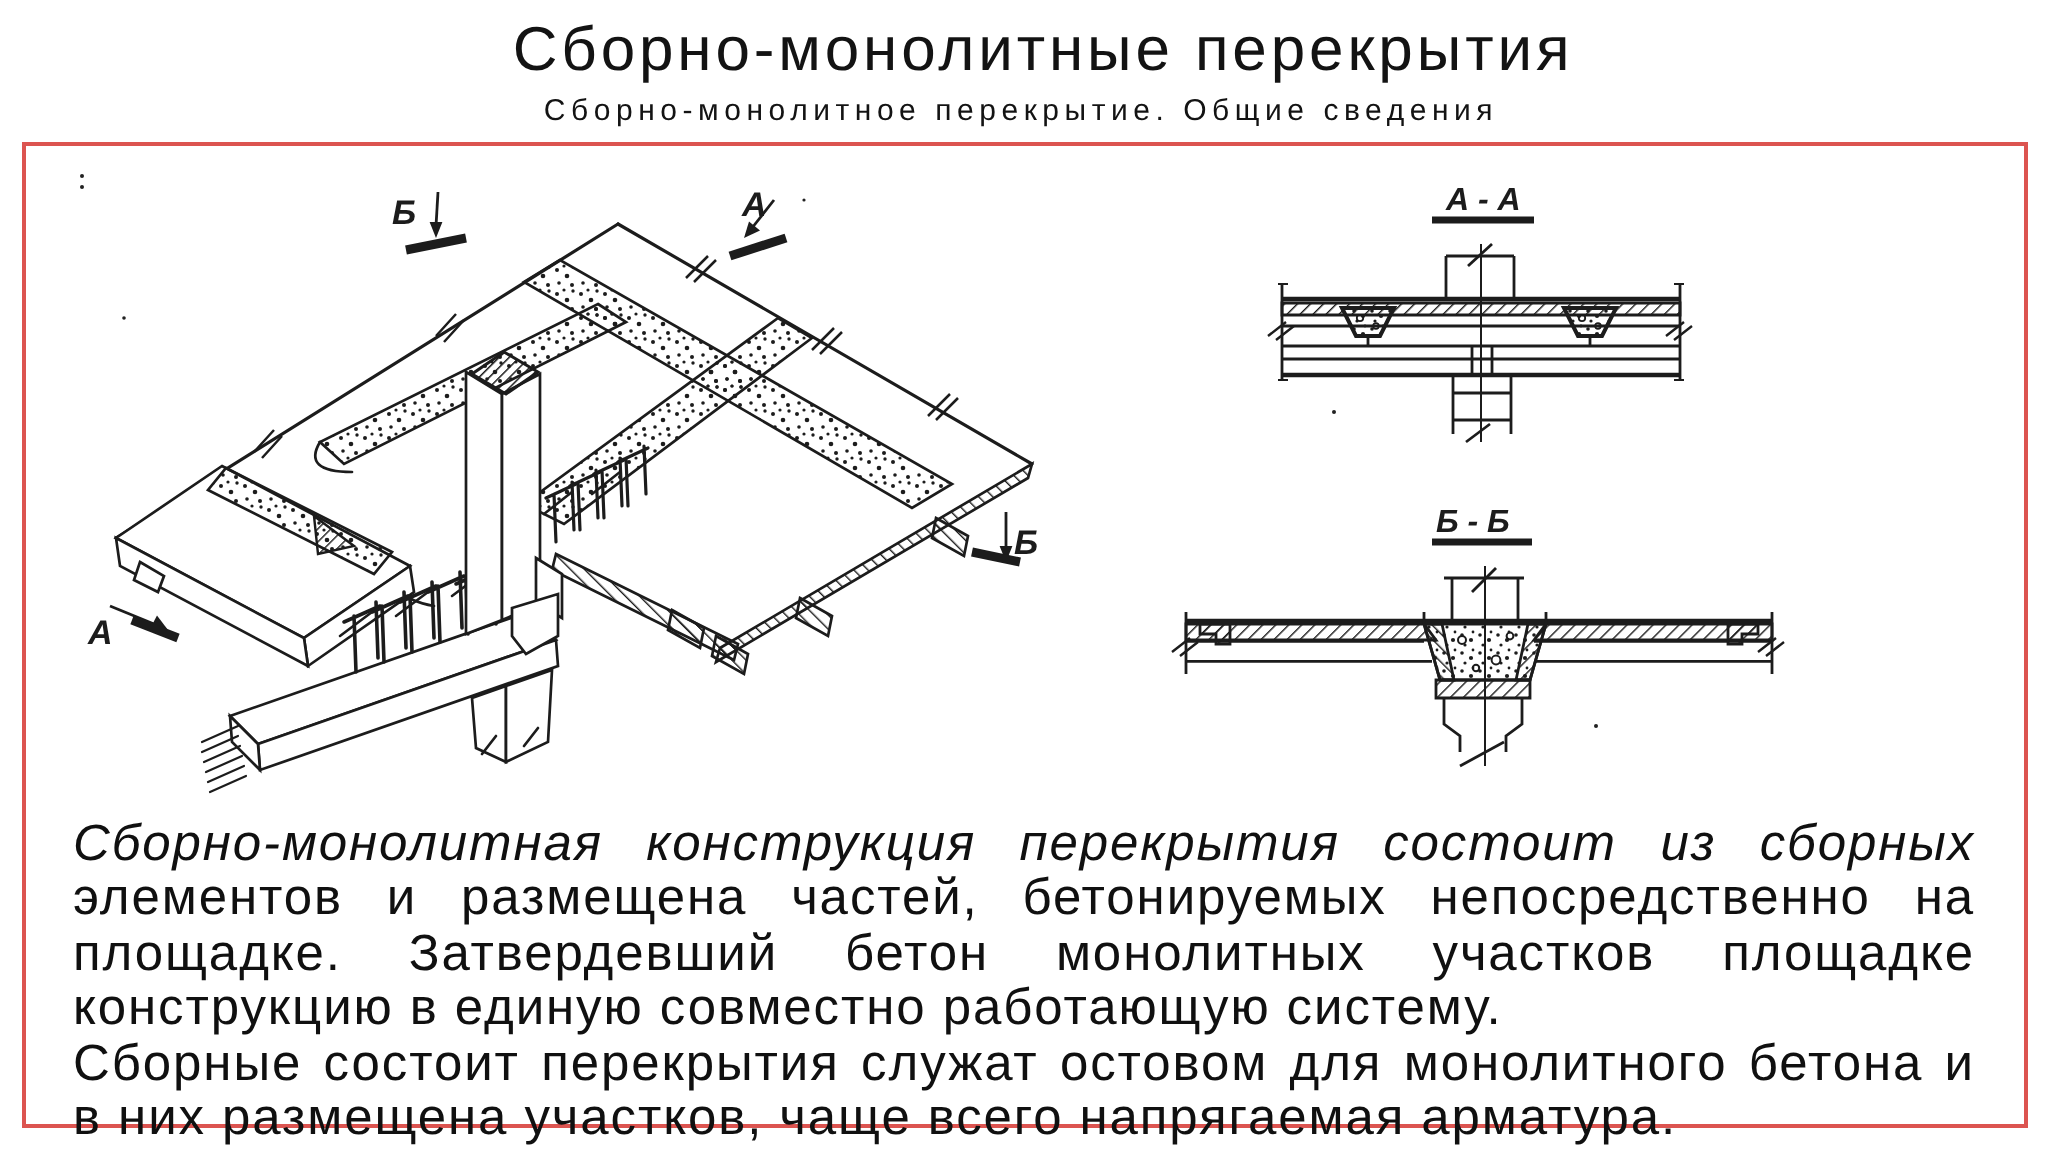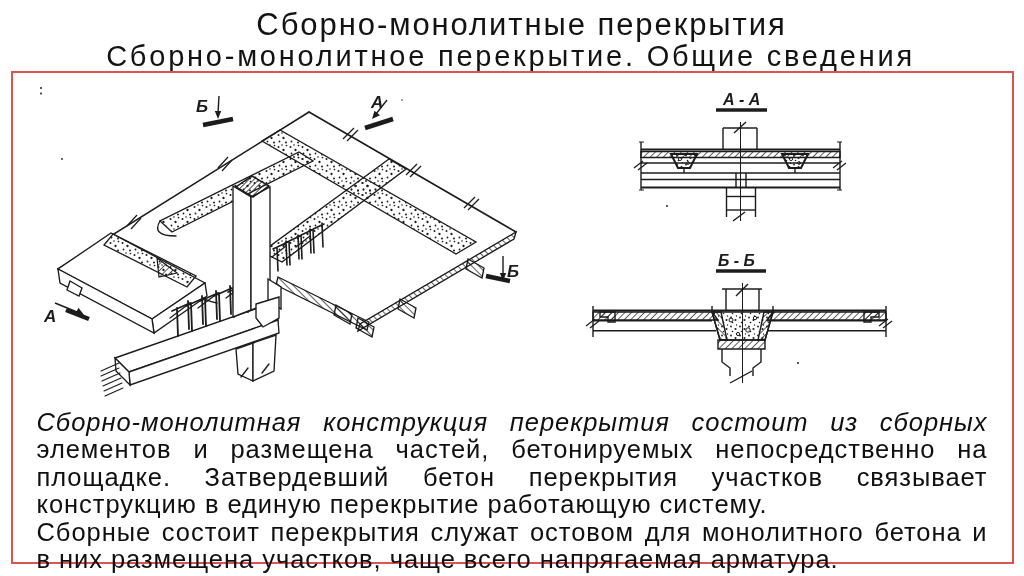--- a/index.html
+++ b/index.html
@@ -1,18 +1,18 @@
 <!DOCTYPE html>
 <html><head>
 <meta charset="utf-8">
 <style>
   html,body{margin:0;padding:0;width:1024px;height:576px;overflow:hidden;background:#fff;}
   body{font-family:"Liberation Sans", sans-serif;}
   .title{position:absolute;left:9.5px;top:8px;width:1024px;text-align:center;font-size:31px;line-height:34px;color:#131313;letter-spacing:1.93px;}
-  .subtitle{position:absolute;left:-1.5px;top:44px;width:1024px;text-align:center;font-size:29px;line-height:24px;color:#131313;letter-spacing:2.77px;}
+  .subtitle{position:absolute;left:-1.5px;top:44px;width:1024px;text-align:center;font-size:15px;line-height:24px;color:#131313;letter-spacing:2.77px;}
   .redbox{position:absolute;left:11px;top:70.5px;width:1003px;height:493px;border:2px solid #dc5450;box-sizing:border-box;}
   .txt{position:absolute;left:36.5px;width:951px;color:#101010;font-size:25.5px;line-height:27.4px;letter-spacing:0.95px;}
   .j{text-align:justify;text-align-last:justify;}
   svg{position:absolute;left:0;top:0;}
 </style>
 </head>
 <body>
 <div class="title">Сборно-монолитные перекрытия</div>
 <div class="subtitle">Сборно-монолитное перекрытие. Общие сведения</div>
 <div class="redbox"></div>
@@ -229,16 +229,16 @@
     </g>
     <polygon points="718,340 765,340 765,349 718,349" fill="url(#hatch)"></polygon>
     <path d="M722,349 L722,362 L730,368 L730,376 M761,349 L761,362 L753,368 L753,376"></path>
     <line x1="730" y1="383" x2="752" y2="371"></line>
     <path d="M586,326 l9,-7 M590,328 l9,-7" stroke-width="1.2"></path>
     <path d="M879,326 l9,-7 M883,328 l9,-7" stroke-width="1.2"></path>
   </g>
 </svg>
 <div class="txt j" style="top:409px;font-style:italic;">Сборно-монолитная конструкция перекрытия состоит из сборных</div>
 <div class="txt j" style="top:436.4px;">элементов и размещена частей, бетонируемых непосредственно на</div>
-<div class="txt j" style="top:463.8px;">площадке. Затвердевший бетон перекрытия участков связывает</div>
-<div class="txt" style="top:491.2px;">конструкцию в единую перекрытие работающую систему.</div>
+<div class="txt j" style="top:463.8px;">площадке. Затвердевший бетон монолитных участков площадке</div>
+<div class="txt" style="top:491.2px;">конструкцию в единую совместно работающую систему.</div>
 <div class="txt j" style="top:518.6px;">Сборные состоит перекрытия служат остовом для монолитного бетона и</div>
 <div class="txt" style="top:546px;">в них размещена участков, чаще всего напрягаемая арматура.</div>
 
 </body></html>

